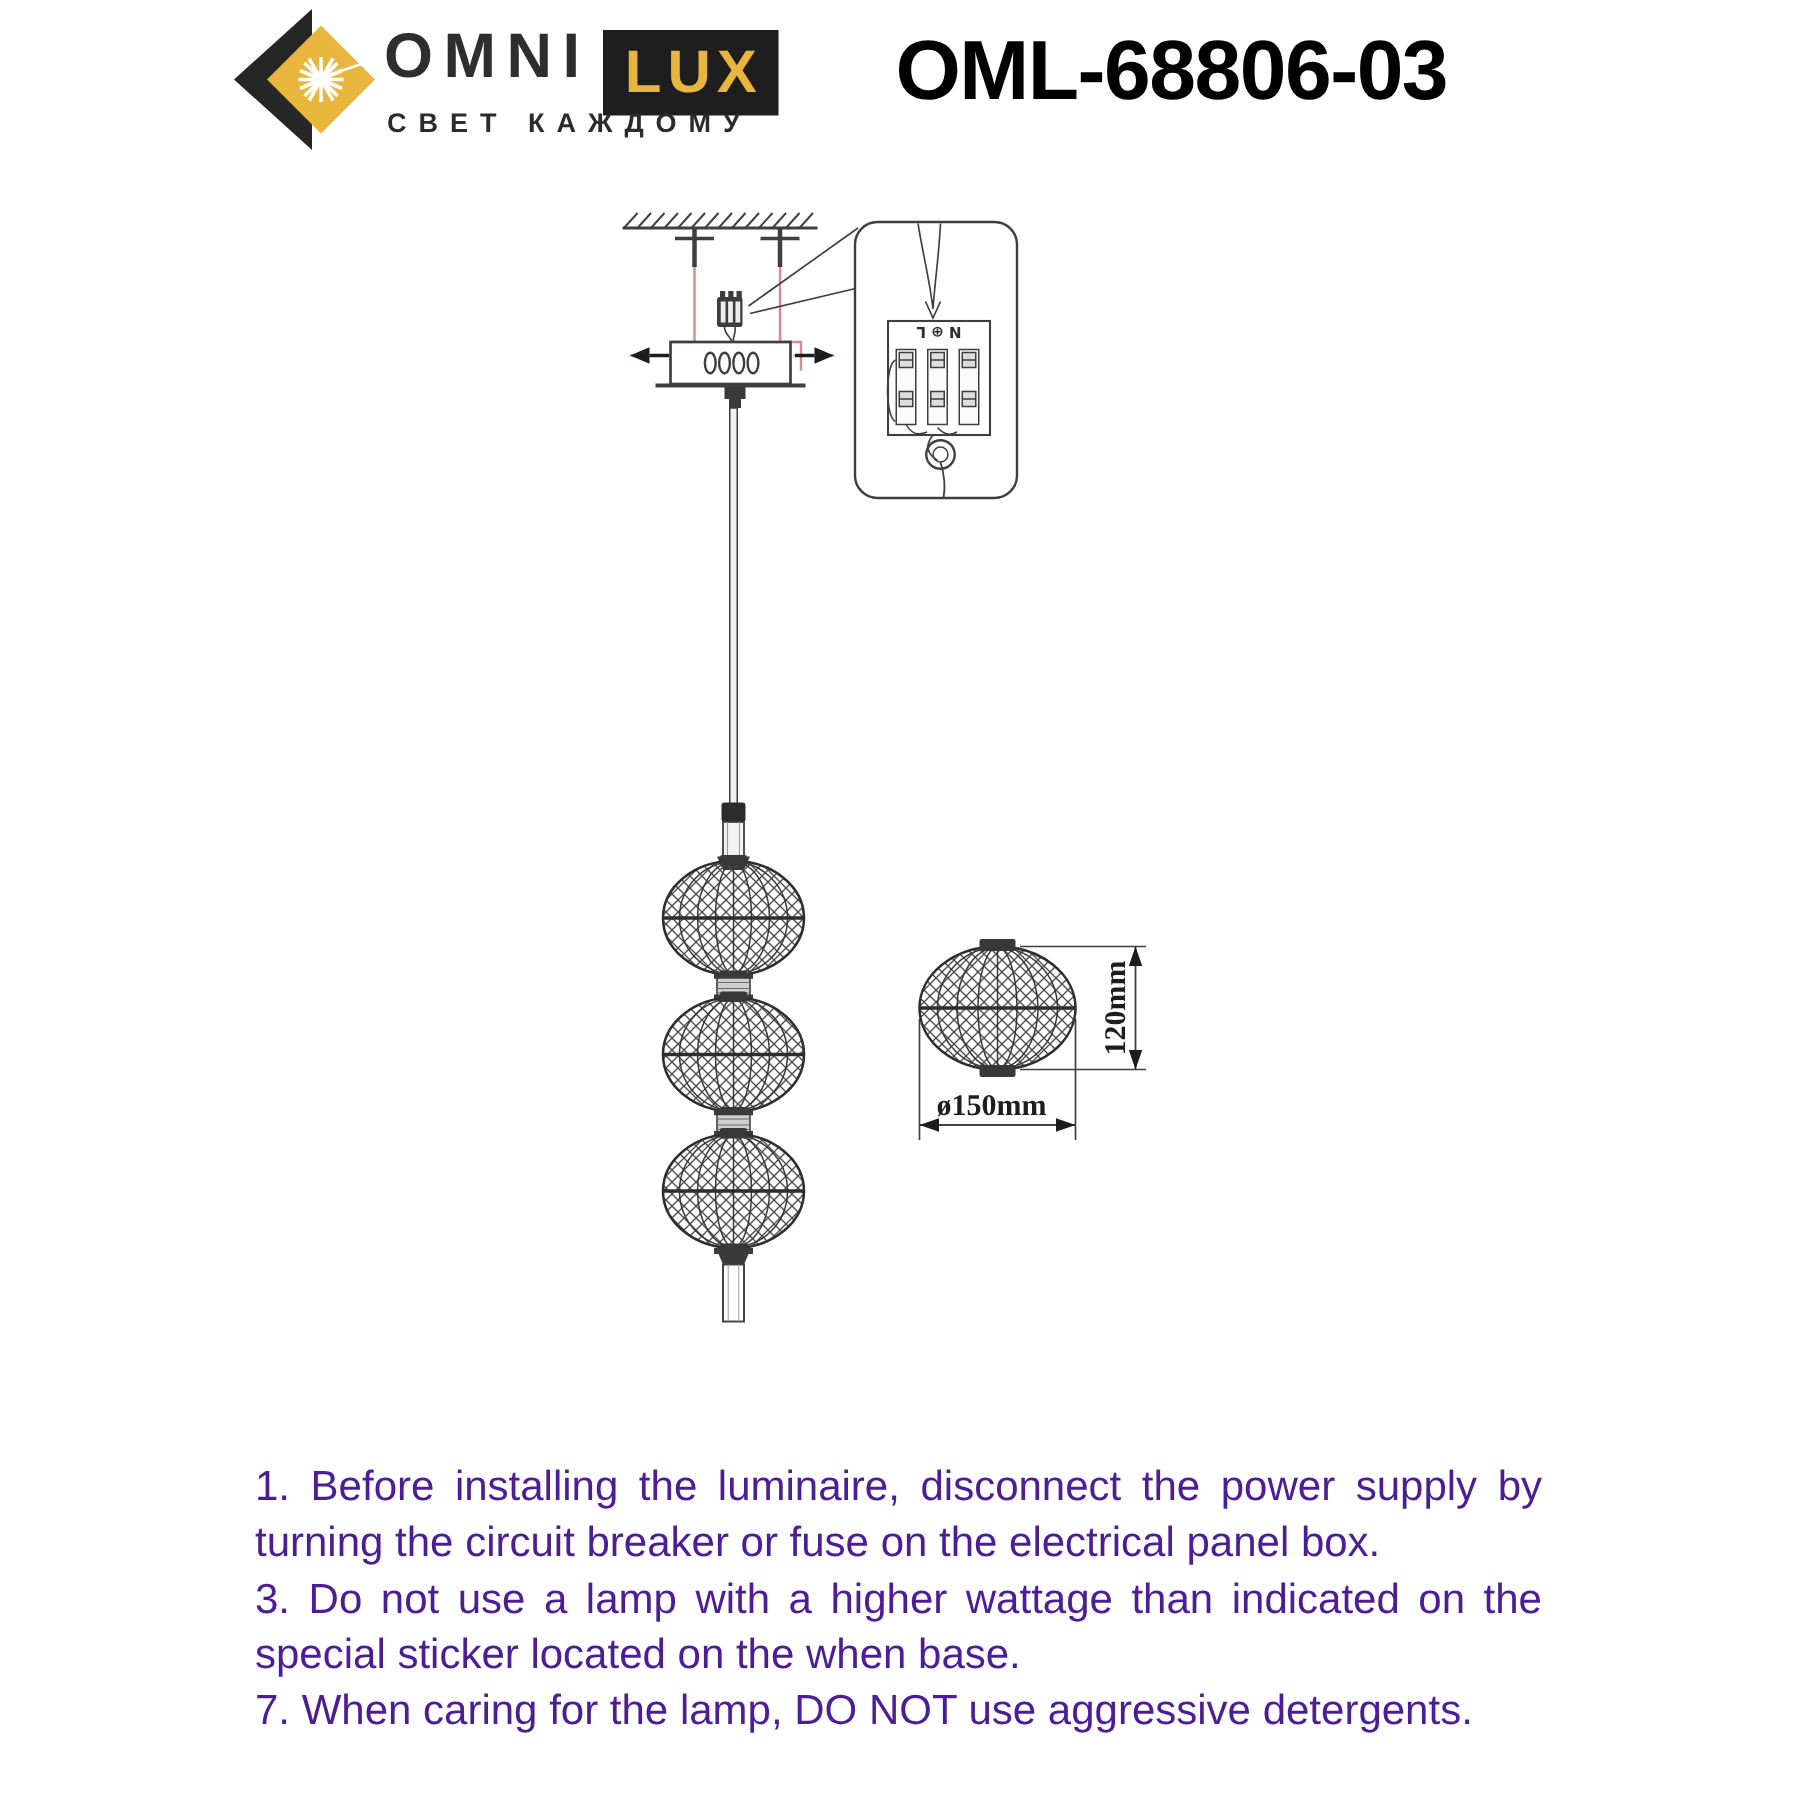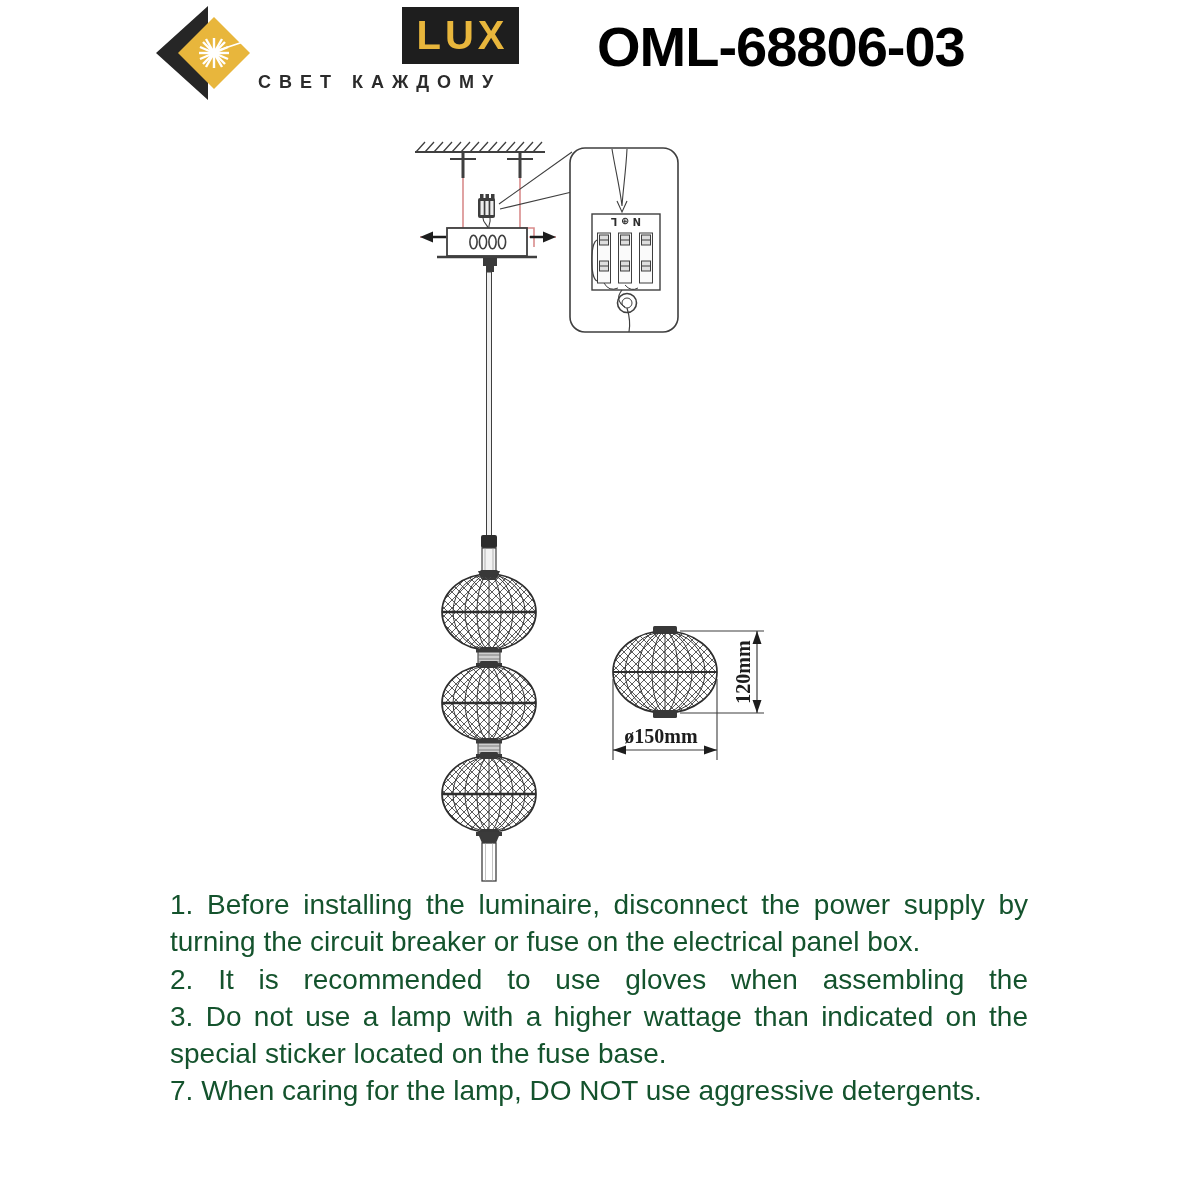--- a/index.html
+++ b/index.html
@@ -2,31 +2,31 @@
 <html><head>
 <meta charset="utf-8">
 <style>
   html,body{margin:0;padding:0;background:#ffffff;}
   .page{position:relative;width:1200px;height:1200px;background:#ffffff;overflow:hidden;
         font-family:"Liberation Sans",sans-serif;}
   
   .logo-icon{position:absolute;left:150px;top:4px;}
   .brand-name{position:absolute;left:256px;top:13px;font-size:42px;font-weight:700;
               letter-spacing:7px;color:#2e2e2e;white-space:nowrap;}
-  .lux-box{position:absolute;left:402px;top:7px;width:117px;height:57px;background:#1e1e1e;
+  .lux-box{position:absolute;left:402px;top:20px;width:117px;height:57px;background:#1e1e1e;
            display:flex;align-items:center;justify-content:center;}
   .lux-box span{font-size:40px;font-weight:700;letter-spacing:4px;color:#e8b63c;padding-left:4px;}
   .tagline{position:absolute;left:258px;top:72px;font-size:18px;font-weight:700;
            letter-spacing:8px;color:#2b2b2b;white-space:nowrap;}
   .model{position:absolute;left:597px;top:14px;font-size:56px;font-weight:700;color:#000000;
          letter-spacing:-1px;white-space:nowrap;}
   
   .diagram{position:absolute;left:0;top:0;}
   
-  .instructions{position:absolute;left:170px;top:886px;width:858px;color:#14532d;
+  .instructions{position:absolute;left:170px;top:972px;width:858px;color:#4c1d95;
                 font-size:28px;line-height:37.3px;}
   .iline{white-space:nowrap;}
   .just{text-align:justify;text-align-last:justify;white-space:normal;
         overflow:hidden;height:37.3px;}
 </style>
 </head>
 <body>
 
 <div class="page">
 
@@ -39,20 +39,21 @@
       <line x1="53" y1="38" x2="75" y2="60"></line>
       <line x1="75" y1="38" x2="53" y2="60"></line>
       <line x1="56" y1="35" x2="72" y2="63"></line>
       <line x1="72" y1="35" x2="56" y2="63"></line>
       <line x1="50" y1="43" x2="78" y2="55"></line>
       <line x1="50" y1="55" x2="78" y2="43"></line>
       <line x1="66" y1="47" x2="99" y2="36" stroke-width="1.8"></line>
     </g>
     <circle cx="64" cy="49" r="4.5" fill="#ffffff"></circle>
   </svg>
+  <div class="brand-name">OMNI</div>
   <div class="lux-box">
     <span>LUX</span>
   </div>
   <div class="tagline">СВЕТ КАЖДОМУ</div>
   <div class="model">OML-68806-03</div>
 
   <svg class="diagram" width="1200" height="930" viewBox="0 0 1200 930" fill="none" stroke-linecap="butt">
     <defs>
       <pattern id="mesh" width="8" height="8" patternUnits="userSpaceOnUse">
         <path d="M4,0 L8,4 L4,8 L0,4 Z" fill="none" stroke="#4a4a4a" stroke-width="0.9"></path>
@@ -207,19 +208,18 @@
       <path d="M613,750 H717" stroke-width="1.2"></path>
       <polygon points="613,750 626,745.5 626,754.5" fill="#1d1d1d" stroke="none"></polygon>
       <polygon points="717,750 704,745.5 704,754.5" fill="#1d1d1d" stroke="none"></polygon>
       <text x="661" y="743" text-anchor="middle" font-family="Liberation Serif, DejaVu Serif, serif" font-size="20" font-weight="bold" fill="#1d1d1d" stroke="none">ø150mm</text>
     </g>
   </svg>
 
   <section class="instructions">
     <div class="iline just">1. Before installing the luminaire, disconnect the power supply by</div>
     <div class="iline">turning the circuit breaker or fuse on the electrical panel box.</div>
-    <div class="iline just">2. It is recommended to use gloves when assembling the</div>
     <div class="iline just">3. Do not use a lamp with a higher wattage than indicated on the</div>
-    <div class="iline">special sticker located on the fuse base.</div>
+    <div class="iline">special sticker located on the when base.</div>
     <div class="iline">7. When caring for the lamp, DO NOT use aggressive detergents.</div>
   </section>
 
 </div>
 
 </body></html>

